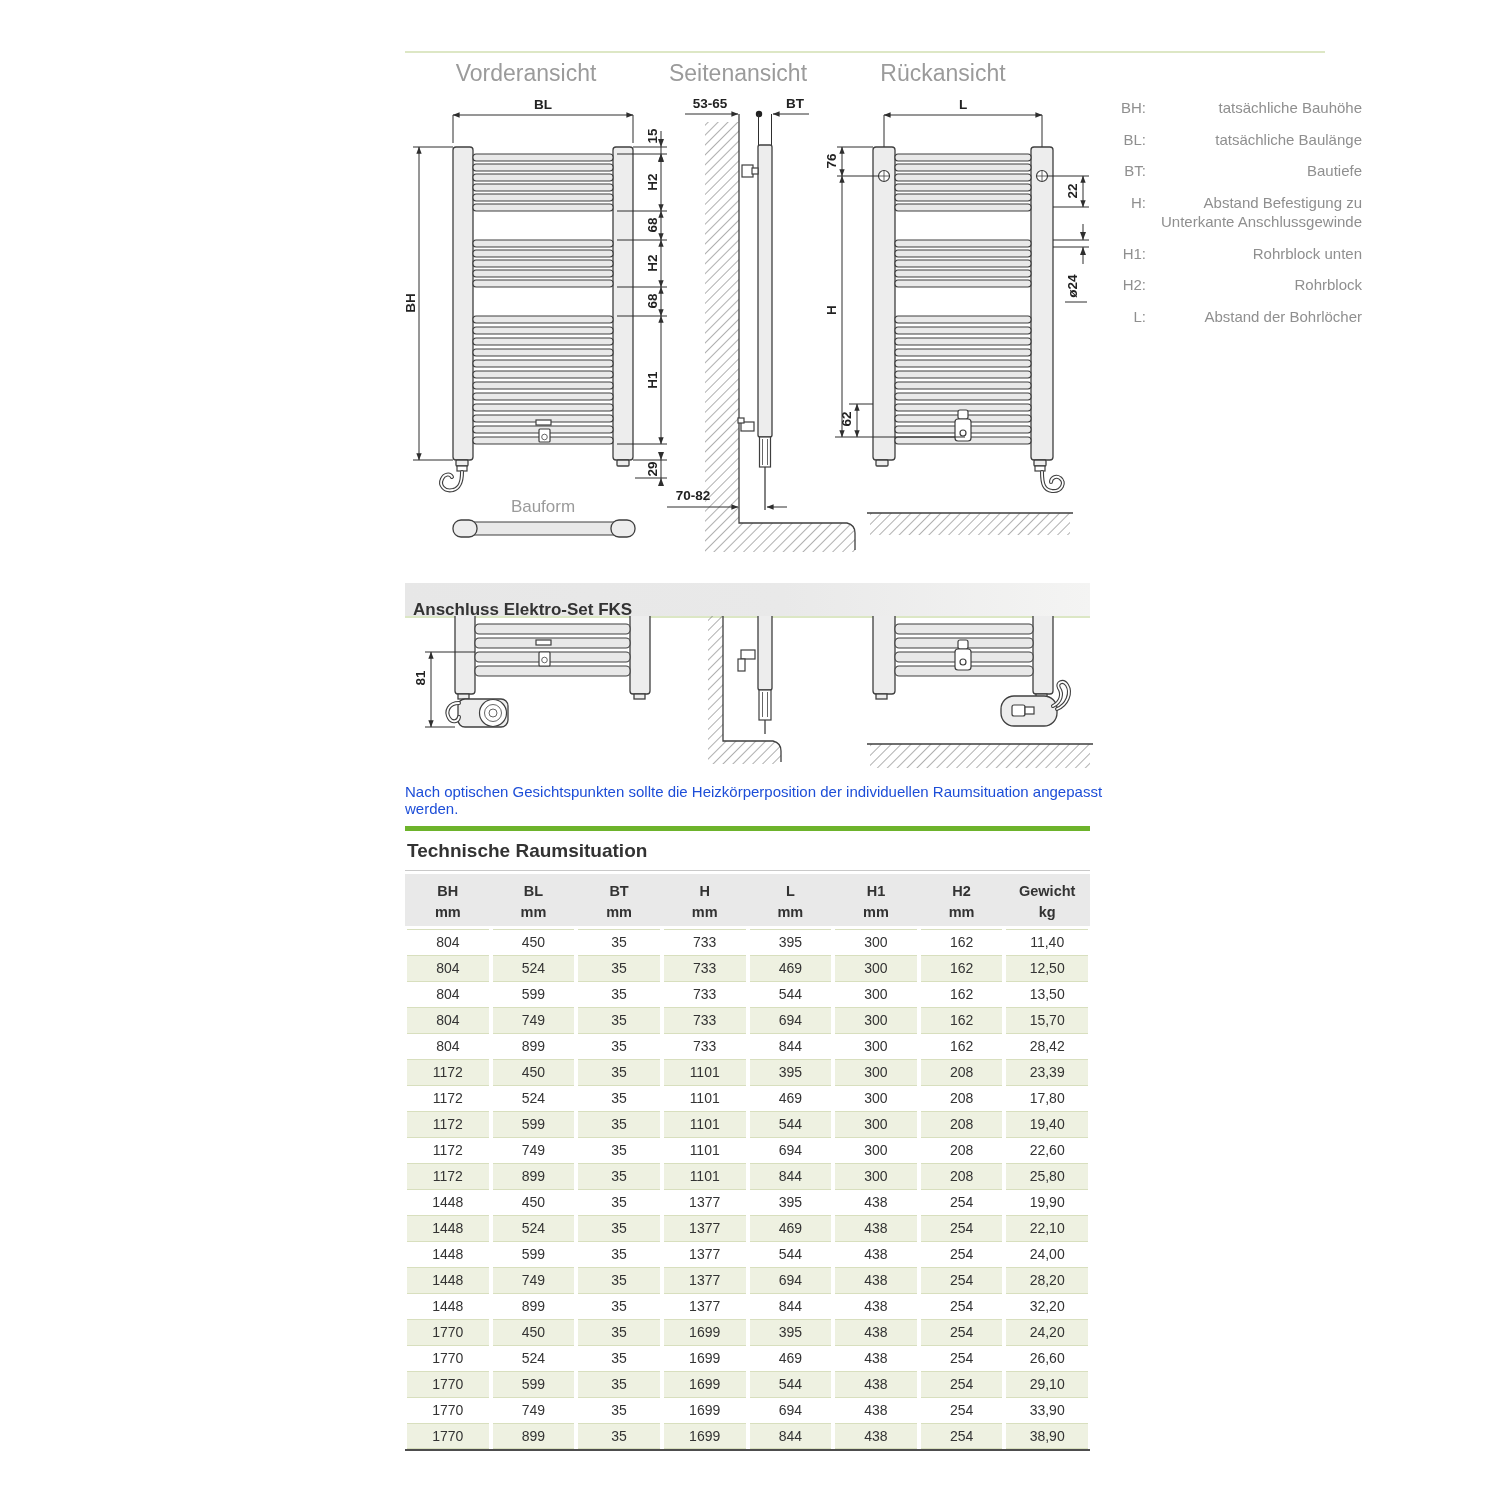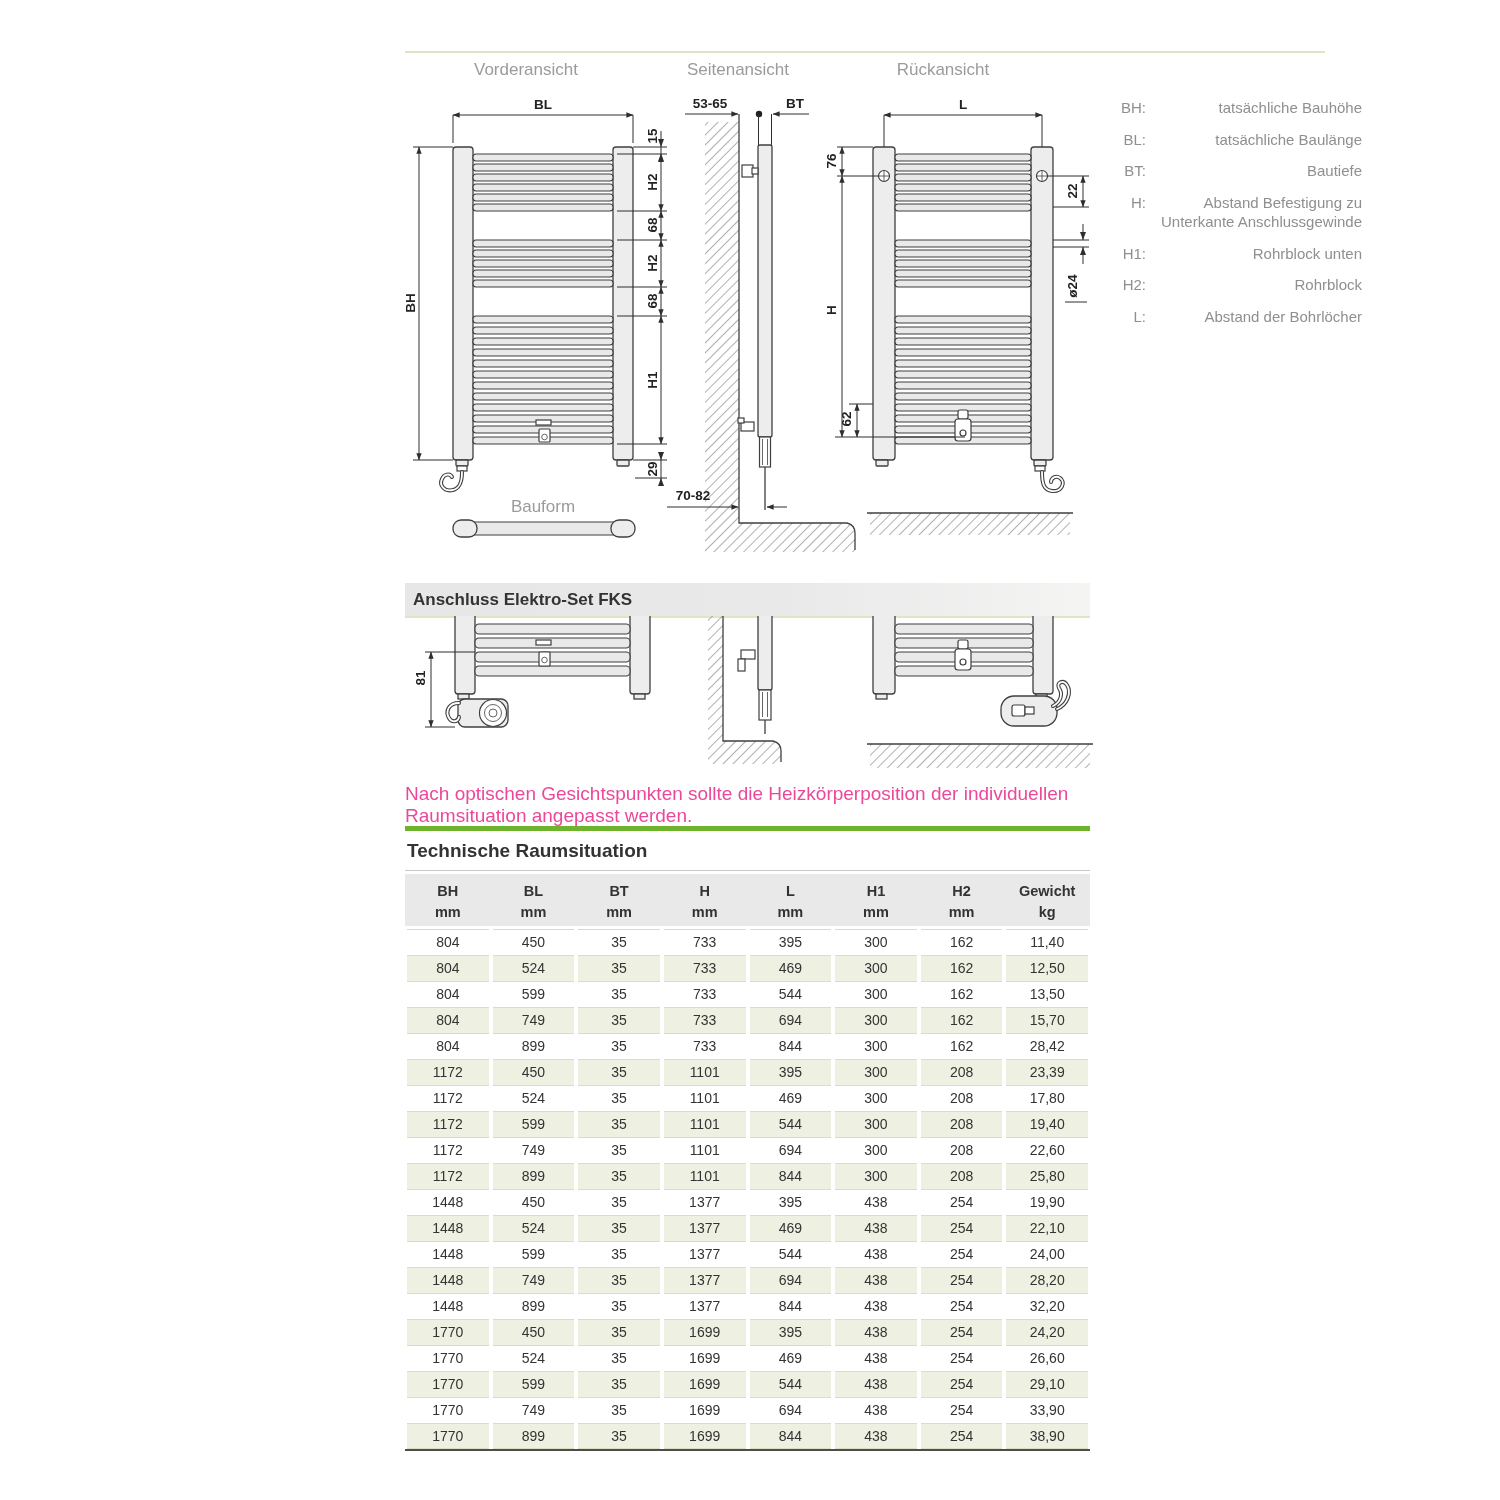--- a/index.html
+++ b/index.html
@@ -4,21 +4,21 @@
 <style>
   html,body{margin:0;padding:0;}
   body{
     width:1500px;height:1500px;position:relative;background:#fff;
     font-family:"Liberation Sans",sans-serif;color:#333;overflow:hidden;
   }
   .abs{position:absolute;}
   
   .top-line{left:405px;top:51px;width:920px;height:2px;background:#dde7c5;}
   
-  .view-title{top:60px;height:22px;font-size:17px;color:#9b9b9b;text-align:center;}
+  .view-title{top:60px;height:22px;font-size:23px;color:#9b9b9b;text-align:center;}
   
   .legend{left:1112px;top:98px;width:250px;}
   .lg-item{display:flex;margin-bottom:12px;font-size:15px;color:#8f8f8f;line-height:1.3;text-align:right;}
   .lg-key{width:34px;flex:0 0 34px;}
   .lg-text{flex:1;}
   
   svg text{font-family:"Liberation Sans",sans-serif;}
   .ln{stroke:#3f3f3f;stroke-width:1.3;fill:none;}
   .lnthin{stroke:#3f3f3f;stroke-width:0.8;fill:none;}
   .fillg{fill:#ededed;stroke:#3f3f3f;stroke-width:1.3;}
@@ -27,23 +27,23 @@
   .dim{stroke:#2e2e2e;stroke-width:1;fill:none;}
   .dtx{font-size:13.5px;font-weight:600;fill:#222;}
   .bigtx{font-size:17px;fill:#9b9b9b;}
   .cable{stroke:#3f3f3f;stroke-width:4;fill:none;stroke-linecap:round;}
   .cable2{stroke:#fff;stroke-width:1.8;fill:none;stroke-linecap:round;}
   .arrp{fill:#2e2e2e;}
   
   .fks-band{left:405px;top:583px;width:685px;height:33px;
     background:linear-gradient(to right,#e7e7e7 0%,#e9e9e9 55%,#f4f4f3 100%);
     border-bottom:2px solid #dce7c5;}
-  .fks-band span{display:inline-block;padding:7px 0 0 8px;font-size:17px;font-weight:bold;color:#333;}
+  .fks-band span{display:inline-block;padding:17px 0 0 8px;font-size:17px;font-weight:bold;color:#333;}
   
-  .note{left:405px;top:783px;width:700px;font-size:19px;color:#ec4899;}
+  .note{left:405px;top:783px;width:700px;font-size:15px;color:#1d4ed8;}
   
   .tableblock{left:405px;top:826px;width:685px;}
   .accent{height:5px;background:#6db32b;}
   .ttitle{font-size:19px;font-weight:bold;color:#333;padding:9px 2px 8px 2px;}
   .tdiv{height:1px;background:#c9c9c9;}
   .thead{display:flex;background:#e9e9e9;height:52px;margin-top:3px;}
   .thcol{flex:1;text-align:center;padding-top:7px;font-size:14.5px;font-weight:bold;color:#333;line-height:1.45;}
   .tbody{margin-top:3px;}
   .trow{display:flex;height:26px;}
   .tcell{flex:1;margin:0 2px;text-align:center;font-size:14px;color:#333;line-height:25px;

